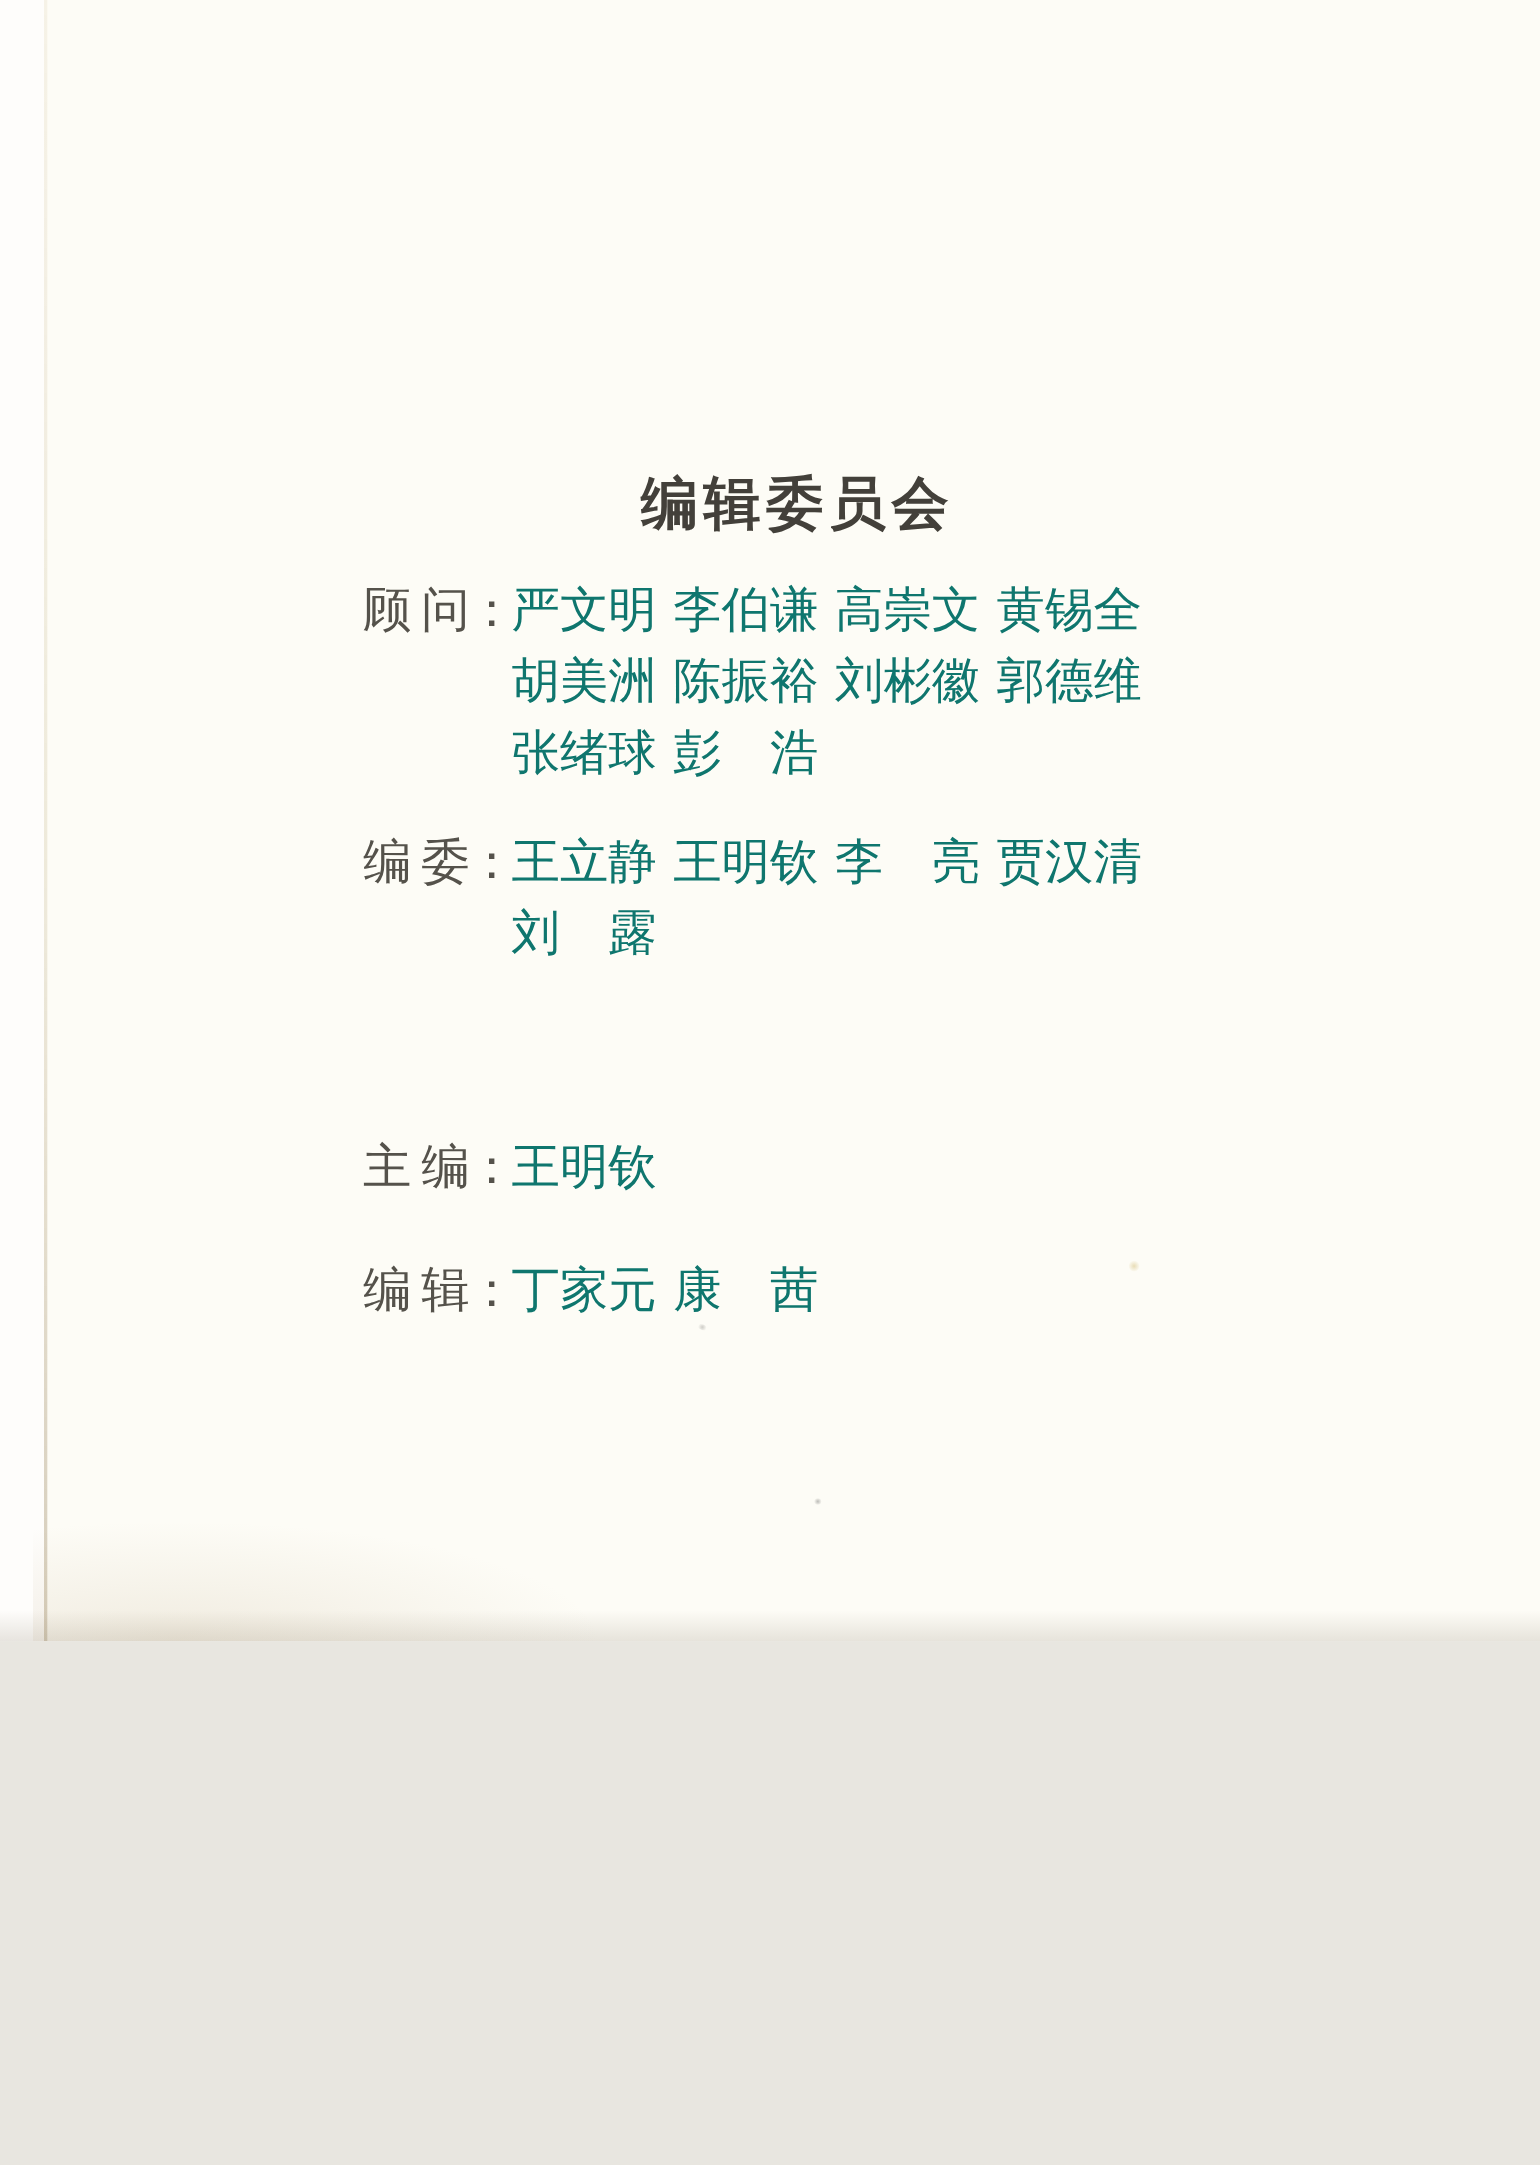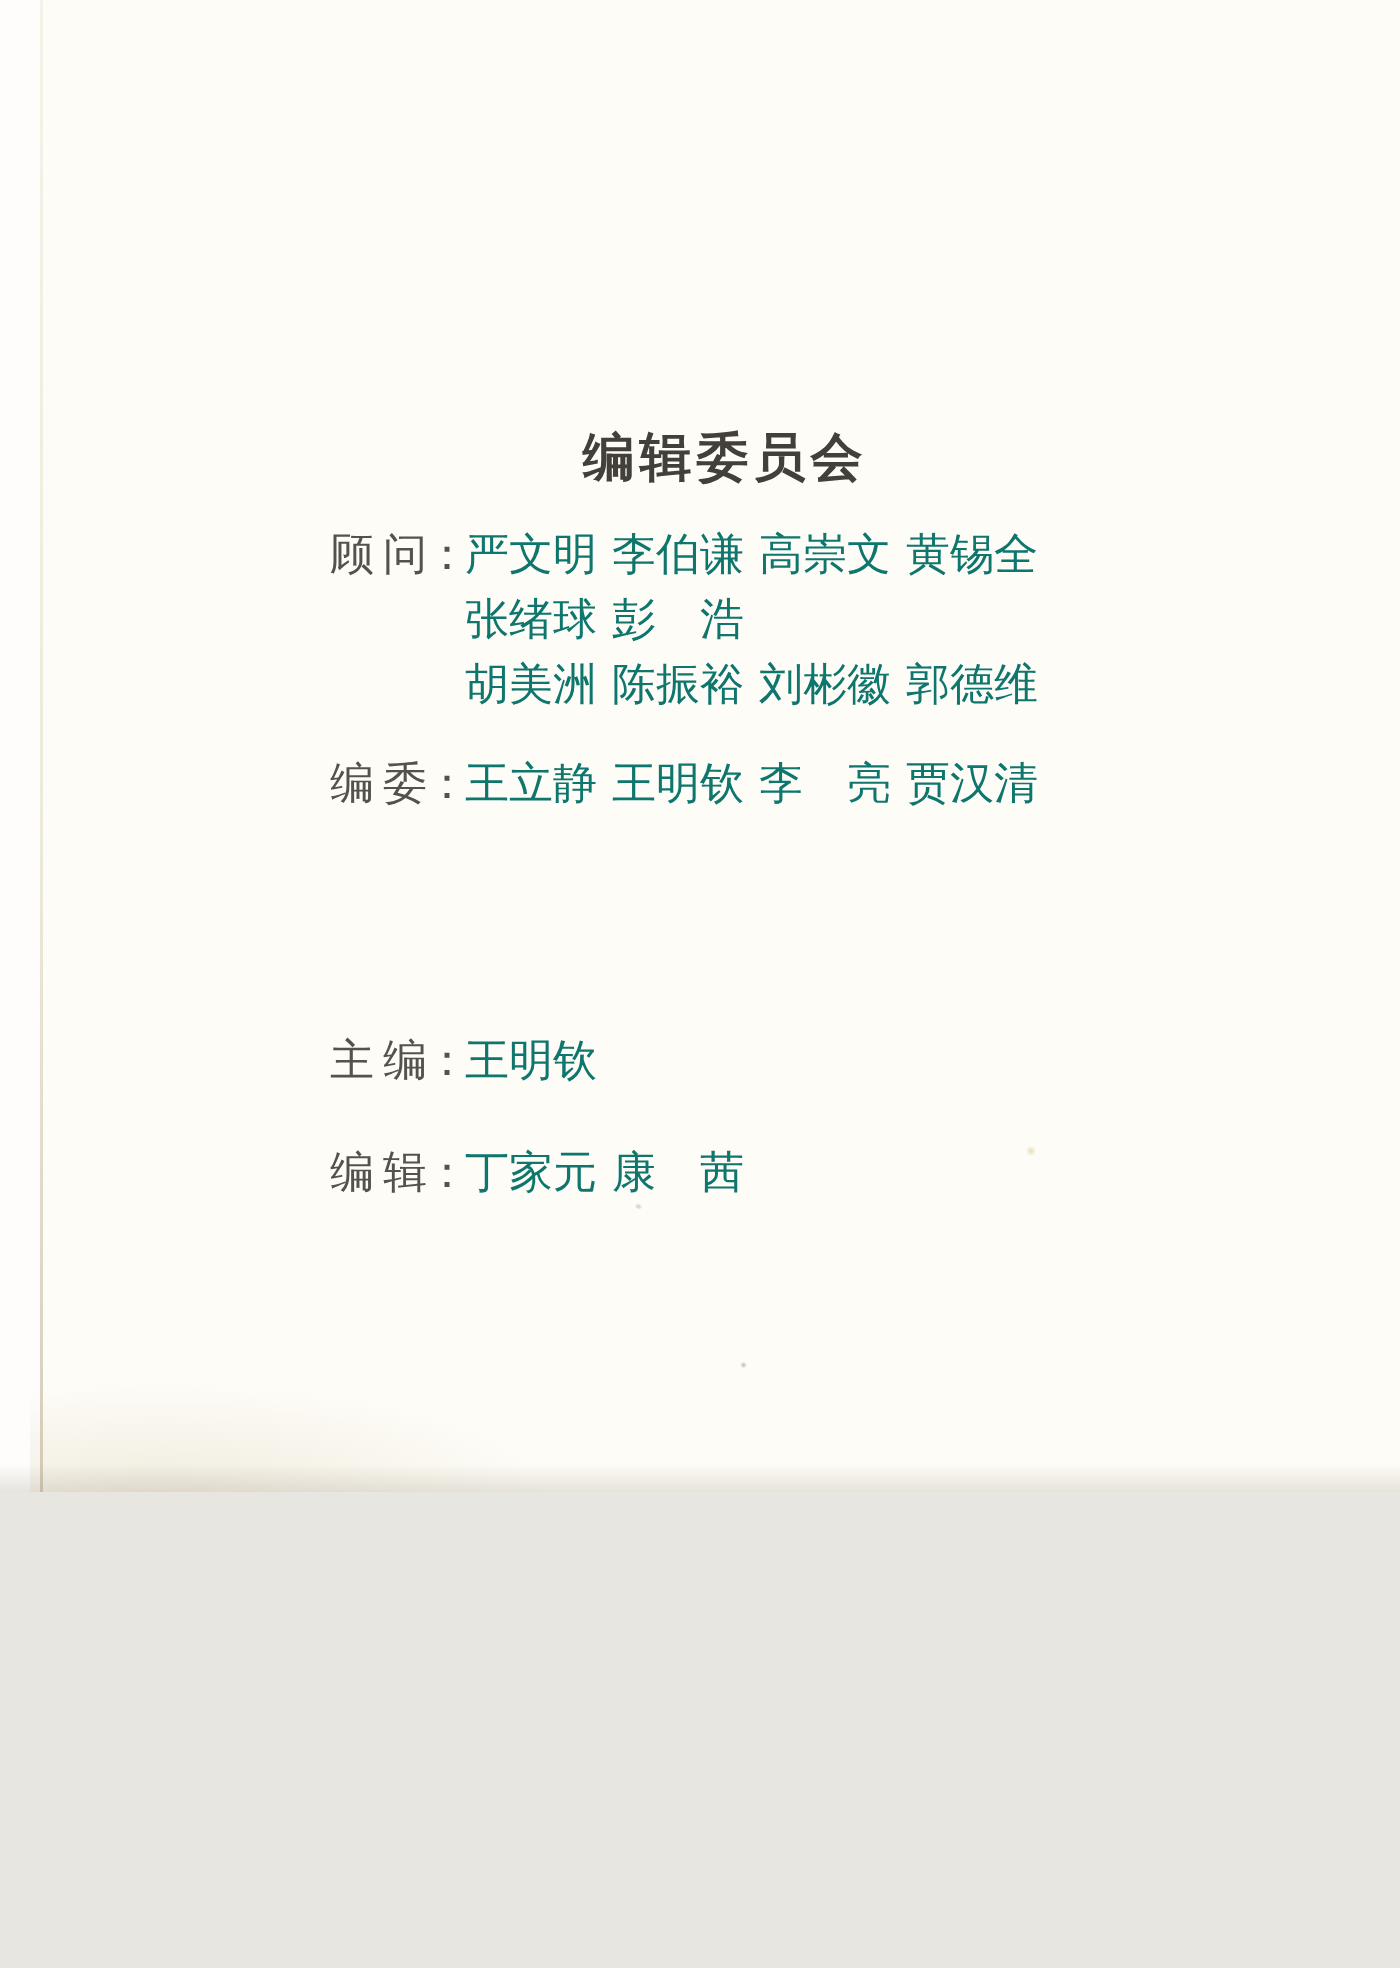--- a/index.html
+++ b/index.html
@@ -144,47 +144,50 @@
       <span class="sec-colon">：</span>
     </div>
     <div class="names-block">
       <div class="name-row">
         <span class="name-slot">严文明</span>
         <span class="name-slot">李伯谦</span>
         <span class="name-slot">高崇文</span>
         <span class="name-slot">黄锡全</span>
       </div>
       <div class="name-row">
-        <span class="name-slot">张绪球</span>
-        <span class="name-slot">彭　浩</span>
-      </div>
-      <div class="name-row">
         <span class="name-slot">胡美洲</span>
         <span class="name-slot">陈振裕</span>
         <span class="name-slot">刘彬徽</span>
         <span class="name-slot">郭德维</span>
       </div>
+      <div class="name-row">
+        <span class="name-slot">张绪球</span>
+        <span class="name-slot">彭　浩</span>
+      </div>
     </div>
   </div>
 
   <div class="section section-committee">
     <div class="sec-head">
       <span class="sec-label">
         <span>编</span>
         <span>委</span>
       </span>
       <span class="sec-colon">：</span>
     </div>
     <div class="names-block">
       <div class="name-row">
         <span class="name-slot">王立静</span>
         <span class="name-slot">王明钦</span>
         <span class="name-slot">李　亮</span>
         <span class="name-slot">贾汉清</span>
       </div>
+      <div class="name-row">
+        <span class="name-slot">刘　露</span>
+      </div>
     </div>
   </div>
 
   <div class="section section-chief">
     <div class="sec-head">
       <span class="sec-label">
         <span>主</span>
         <span>编</span>
       </span>
       <span class="sec-colon">：</span>

